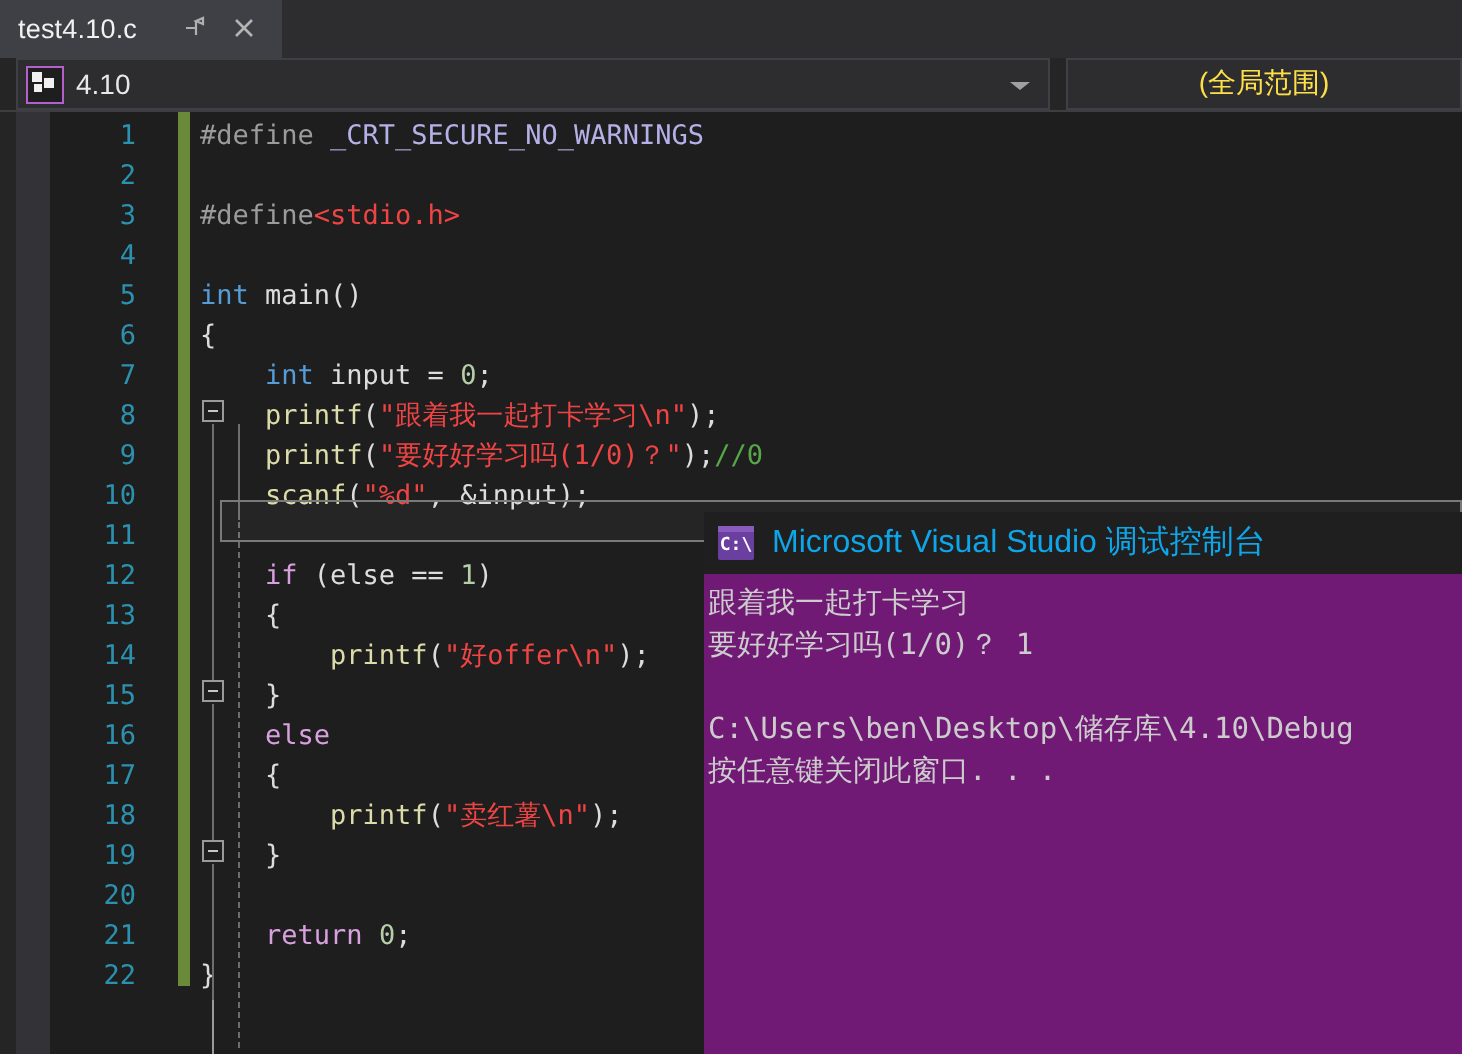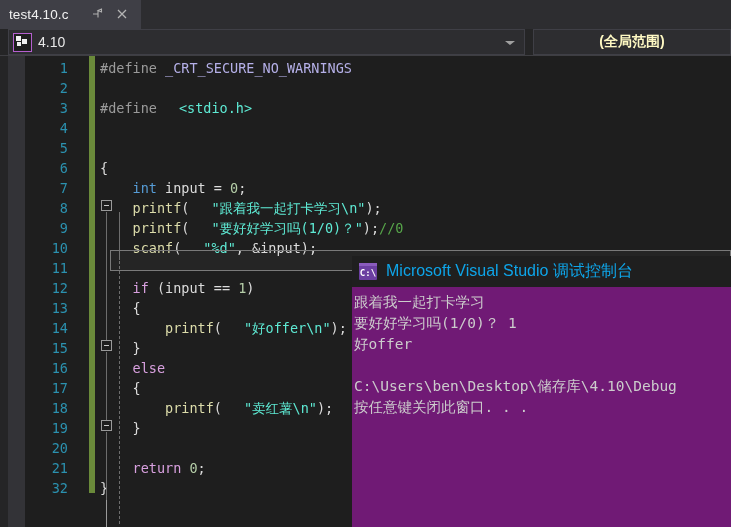--- a/index.html
+++ b/index.html
@@ -87,21 +87,21 @@
     white-space: nowrap;
   }
   .combo-arrow {
     position: absolute;
     right: 9px; top: 11px;
     width: 0; height: 0;
     border-left: 5px solid transparent;
     border-right: 5px solid transparent;
     border-top: 4px solid #a0a0a0;
   }
-  #member-combo .combo-label { margin-left: 0; color: #fef9c3; font-weight: bold; }
+  #member-combo .combo-label { margin-left: 0; color: #fde047; }
 
   
   #editor {
     position: absolute;
     left: 0; top: 56px;
     width: 731px; height: 471px;
     background: #1e1e1e;
     overflow: hidden;
   }
   #editor-left-strip {
@@ -143,21 +143,21 @@
   }
   .code-text {
     position: absolute;
     left: 100px;
     color: #dcdcdc;
   }
 
   
   .t-pre   { color: #9b9b9b; }
   .t-macro { color: #b5b0e8; }
-  .t-str   { color: #5eead4; margin-left: 22px; }
+  .t-str   { color: #ef4444; }
   .t-kw    { color: #569cd6; }
   .t-ctl   { color: #d8a0df; }
   .t-plain { color: #dcdcdc; }
   .t-num   { color: #b5cea8; }
   .t-cmt   { color: #57a64a; }
   .t-fn    { color: #dcdcaa; }
 
   
   .fold-box {
     position: absolute;
@@ -309,38 +309,38 @@
 <div id="editor">
   <div id="editor-left-strip"></div>
   <div id="editor-gutter"></div>
   <div id="change-bar"></div>
 
   <div id="code-lines">
       <div class="code-line" style="top: 2px;"><span class="ln">1</span><span class="code-text"><span class="t-pre">#define </span><span class="t-macro">_CRT_SECURE_NO_WARNINGS</span></span></div>
       <div class="code-line" style="top: 22px;"><span class="ln">2</span><span class="code-text"></span></div>
       <div class="code-line" style="top: 42px;"><span class="ln">3</span><span class="code-text"><span class="t-pre">#define</span><span class="t-str">&lt;stdio.h&gt;</span></span></div>
       <div class="code-line" style="top: 62px;"><span class="ln">4</span><span class="code-text"></span></div>
-      <div class="code-line" style="top: 82px;"><span class="ln">5</span></div>
+      <div class="code-line" style="top: 82px;"><span class="ln">5</span><span class="code-text"><span class="t-kw">int</span><span class="t-plain"> main()</span></span></div>
       <div class="code-line" style="top: 102px;"><span class="ln">6</span><span class="code-text"><span class="t-plain">{</span></span></div>
       <div class="code-line" style="top: 122px;"><span class="ln">7</span><span class="code-text"><span class="t-plain">    </span><span class="t-kw">int</span><span class="t-plain"> input = </span><span class="t-num">0</span><span class="t-plain">;</span></span></div>
       <div class="code-line" style="top: 142px;"><span class="ln">8</span><span class="code-text"><span class="t-plain">    </span><span class="t-fn">printf</span><span class="t-plain">(</span><span class="t-str">"跟着我一起打卡学习\n"</span><span class="t-plain">);</span></span></div>
       <div class="code-line" style="top: 162px;"><span class="ln">9</span><span class="code-text"><span class="t-plain">    </span><span class="t-fn">printf</span><span class="t-plain">(</span><span class="t-str">"要好好学习吗(1/0)？"</span><span class="t-plain">);</span><span class="t-cmt">//0</span></span></div>
       <div class="code-line" style="top: 182px; padding-left: 25px;"><span class="ln">10</span><span class="code-text"><span class="t-plain">    </span><span class="t-fn">scanf</span><span class="t-plain">(</span><span class="t-str">"%d"</span><span class="t-plain">, &amp;input);</span></span></div>
       <div class="code-line" style="top: 202px;"><span class="ln">11</span><span class="code-text"></span></div>
-      <div class="code-line" style="top: 222px;"><span class="ln">12</span><span class="code-text"><span class="t-plain">    </span><span class="t-ctl">if</span><span class="t-plain"> (input == </span><span class="t-num">1</span><span class="t-plain">)</span></span></div>
+      <div class="code-line" style="top: 222px;"><span class="ln">12</span><span class="code-text"><span class="t-plain">    </span><span class="t-ctl">if</span><span class="t-plain"> (else == </span><span class="t-num">1</span><span class="t-plain">)</span></span></div>
       <div class="code-line" style="top: 242px;"><span class="ln">13</span><span class="code-text"><span class="t-plain">    {</span></span></div>
       <div class="code-line" style="top: 262px;"><span class="ln">14</span><span class="code-text"><span class="t-plain">        </span><span class="t-fn">printf</span><span class="t-plain">(</span><span class="t-str">"好offer\n"</span><span class="t-plain">);</span></span></div>
       <div class="code-line" style="top: 282px;"><span class="ln">15</span><span class="code-text"><span class="t-plain">    }</span></span></div>
       <div class="code-line" style="top: 302px;"><span class="ln">16</span><span class="code-text"><span class="t-plain">    </span><span class="t-ctl">else</span></span></div>
       <div class="code-line" style="top: 322px;"><span class="ln">17</span><span class="code-text"><span class="t-plain">    {</span></span></div>
       <div class="code-line" style="top: 342px;"><span class="ln">18</span><span class="code-text"><span class="t-plain">        </span><span class="t-fn">printf</span><span class="t-plain">(</span><span class="t-str">"卖红薯\n"</span><span class="t-plain">);</span></span></div>
       <div class="code-line" style="top: 362px;"><span class="ln">19</span><span class="code-text"><span class="t-plain">    }</span></span></div>
       <div class="code-line" style="top: 382px;"><span class="ln">20</span><span class="code-text"></span></div>
       <div class="code-line" style="top: 402px;"><span class="ln">21</span><span class="code-text"><span class="t-plain">    </span><span class="t-ctl">return</span><span class="t-plain"> </span><span class="t-num">0</span><span class="t-plain">;</span></span></div>
-      <div class="code-line" style="top: 422px;"><span class="ln">32</span><span class="code-text"><span class="t-plain">}</span></span></div>
+      <div class="code-line" style="top: 422px;"><span class="ln">22</span><span class="code-text"><span class="t-plain">}</span></span></div>
     </div>
 
   <div class="fold-box" style="left:101px; top:144px;"></div>
   <div class="fold-box" style="left:101px; top:284px;"></div>
   <div class="fold-box" style="left:101px; top:364px;"></div>
 
   <div class="vline" style="left:106px; top:156px; height:128px;"></div>
   <div class="vline" style="left:106px; top:296px; height:68px;"></div>
   <div class="vline" style="left:106px; top:376px; height:68px;"></div>
   <div class="vline" style="left:119px; top:156px; height:48px;"></div>
@@ -358,18 +358,17 @@
   <div id="console-titlebar">
     <span id="console-icon">
       <span class="bar"></span>
       <span class="glyph">C:\</span>
     </span>
     <span id="console-title">Microsoft Visual Studio 调试控制台</span>
   </div>
   <div id="console-body">
       <div class="console-line">跟着我一起打卡学习</div>
       <div class="console-line">要好好学习吗(1/0)？ 1</div>
-      <div class="console-line">好offer</div>
       <div class="console-line console-blank"></div>
       <div class="console-line">C:\Users\ben\Desktop\储存库\4.10\Debug</div>
       <div class="console-line">按任意键关闭此窗口. . .</div>
     </div>
 </div>
 
 </body></html>

